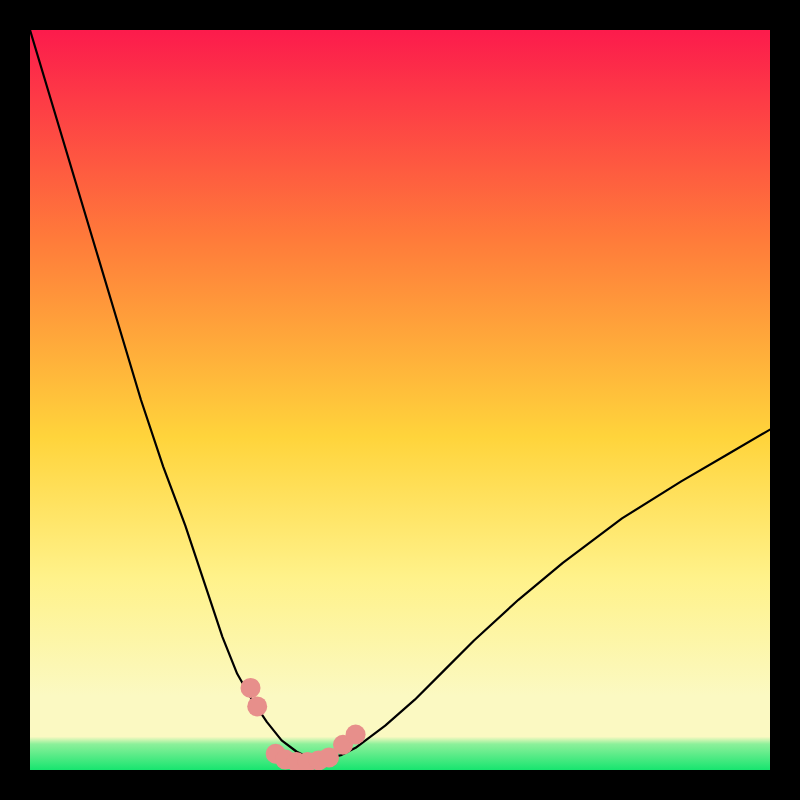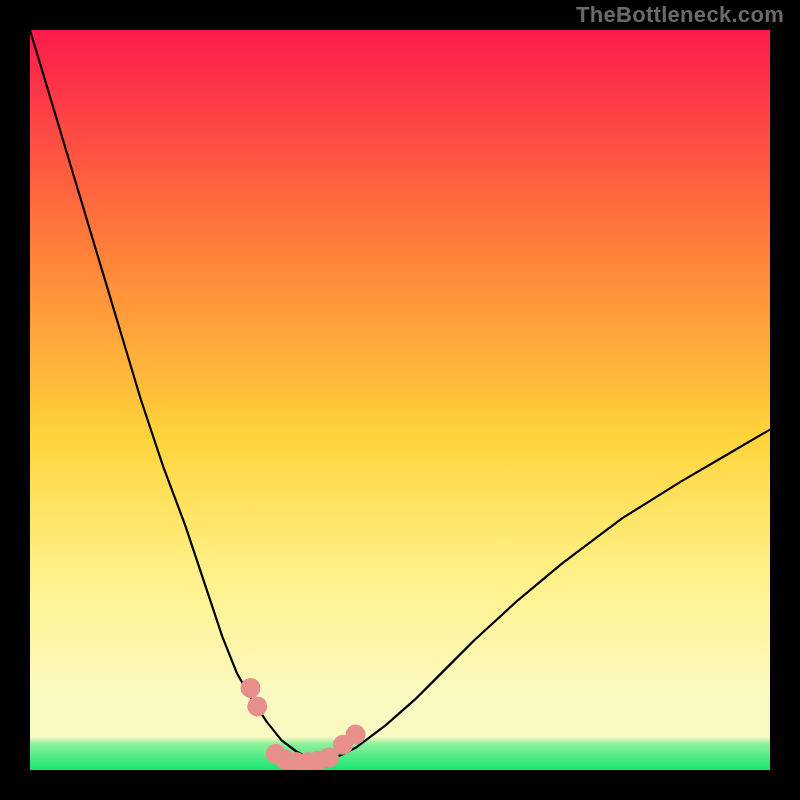--- a/index.html
+++ b/index.html
@@ -41,21 +41,20 @@
     display: block;
     width: 740px;
     height: 740px;
   }
 </style>
 </head>
 <body>
 
 <div class="frame">
 
-  <div class="watermark">TheBottleneck.com</div>
 
   <div class="plot-wrap">
     <svg class="plot" viewBox="0 0 740 740">
       <defs>
         <linearGradient id="bg-grad" x1="0" y1="0" x2="0" y2="1">
           <stop id="g0" offset="0%" stop-color="#fc1b4c"></stop>
           <stop id="g1" offset="28%" stop-color="#ff7a3a"></stop>
           <stop id="g2" offset="55%" stop-color="#ffd43b"></stop>
           <stop id="g3" offset="74%" stop-color="#fff28a"></stop>
           <stop id="g4" offset="90%" stop-color="#fbf9c2"></stop>

